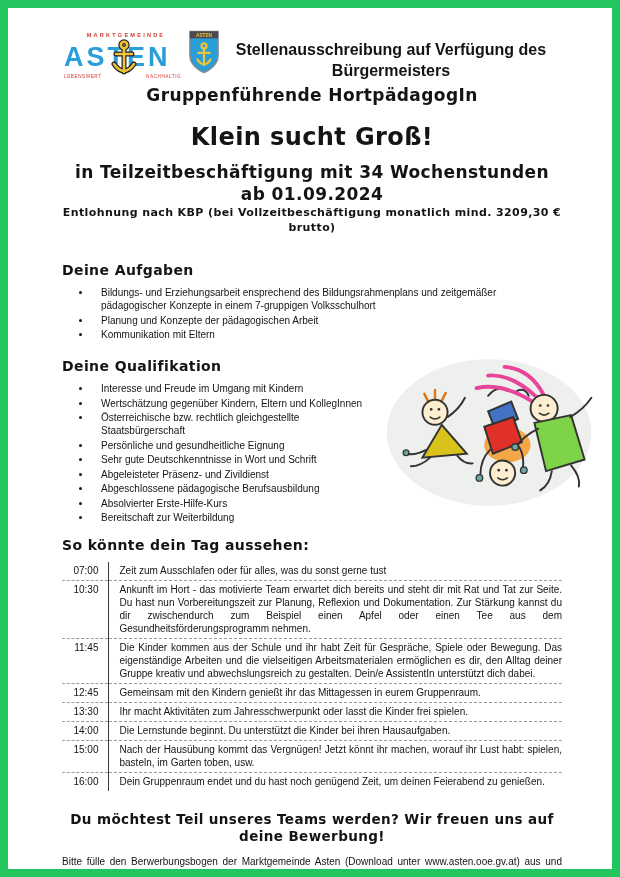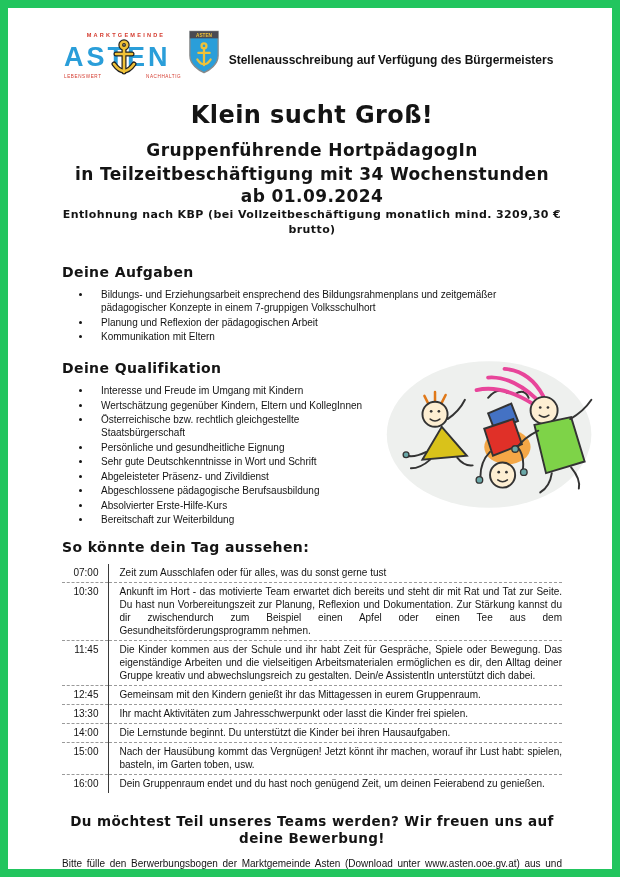--- a/index.html
+++ b/index.html
@@ -16,21 +16,21 @@
     overflow:hidden;
     font-family:"Liberation Sans", sans-serif;
     font-size:10px; color:#141414;
     line-height:1.3;
   }
   
   .header { display:flex; align-items:flex-start; margin-top:4px; }
   .logo-wrap { display:flex; gap:2px; width:158px; flex:0 0 auto; }
   .announcement {
     flex:1; text-align:center; align-self:center;
-    font-weight:bold; font-size:12px; padding-top:10px;
+    font-weight:bold; font-size:16px; padding-top:10px;
   }
   
   .comic { font-family:"DejaVu Sans", sans-serif; font-weight:bold; letter-spacing:.4px; }
   .main-title { text-align:center; font-size:24px; margin:16px 0 8px 0; }
   .job-title { text-align:center; font-size:17px; margin:0 0 2px 0; }
   .employment { text-align:center; font-size:17px; margin:0 0 1px 0; }
   .salary { text-align:center; font-size:11px; margin:0; }
   .section-heading { font-size:14px; margin:0 0 7px 0; }
   .tasks-section { margin-top:26px; }
   .qual-section { margin-top:16px; }
@@ -89,32 +89,32 @@
             <circle cx="17" cy="17.5" r="2.6"></circle>
             <line x1="17" y1="20" x2="17" y2="38"></line>
             <line x1="11" y1="25" x2="23" y2="25"></line>
             <path d="M10,32 Q17,42 24,32"></path>
           </g>
         </svg>
       </div>
       <div class="announcement">Stellenausschreibung auf Verfügung des Bürgermeisters</div>
     </div>
 
+    <div class="comic job-title">Gruppenführende HortpädagogIn</div>
     <div class="comic main-title">Klein sucht Groß!</div>
-    <div class="comic job-title">Gruppenführende HortpädagogIn</div>
     <div class="comic employment">in Teilzeitbeschäftigung mit 34 Wochenstunden ab 01.09.2024</div>
     <div class="comic salary">Entlohnung nach KBP (bei Vollzeitbeschäftigung monatlich mind. 3209,30 € brutto)</div>
 
     <div class="tasks-section">
       <div class="comic section-heading">Deine Aufgaben</div>
       <ul class="bullets">
 
           <li>Bildungs- und Erziehungsarbeit ensprechend des Bildungsrahmenplans und zeitgemäßer pädagogischer Konzepte in einem 7-gruppigen Volksschulhort</li>
 
-          <li>Planung und Reflexion der pädagogischen Arbeit</li>
+          <li>Planung und Konzepte der pädagogischen Arbeit</li>
 
           <li>Kommunikation mit Eltern</li>
         </ul>
     </div>
 
     <div class="qual-section">
       <svg class="qual-illustration" viewBox="0 0 230 165">
         <ellipse cx="113" cy="82" rx="106" ry="76" fill="#eef0ee"></ellipse>
 
         <g stroke="#333" stroke-width="2" stroke-linecap="round" fill="none">

